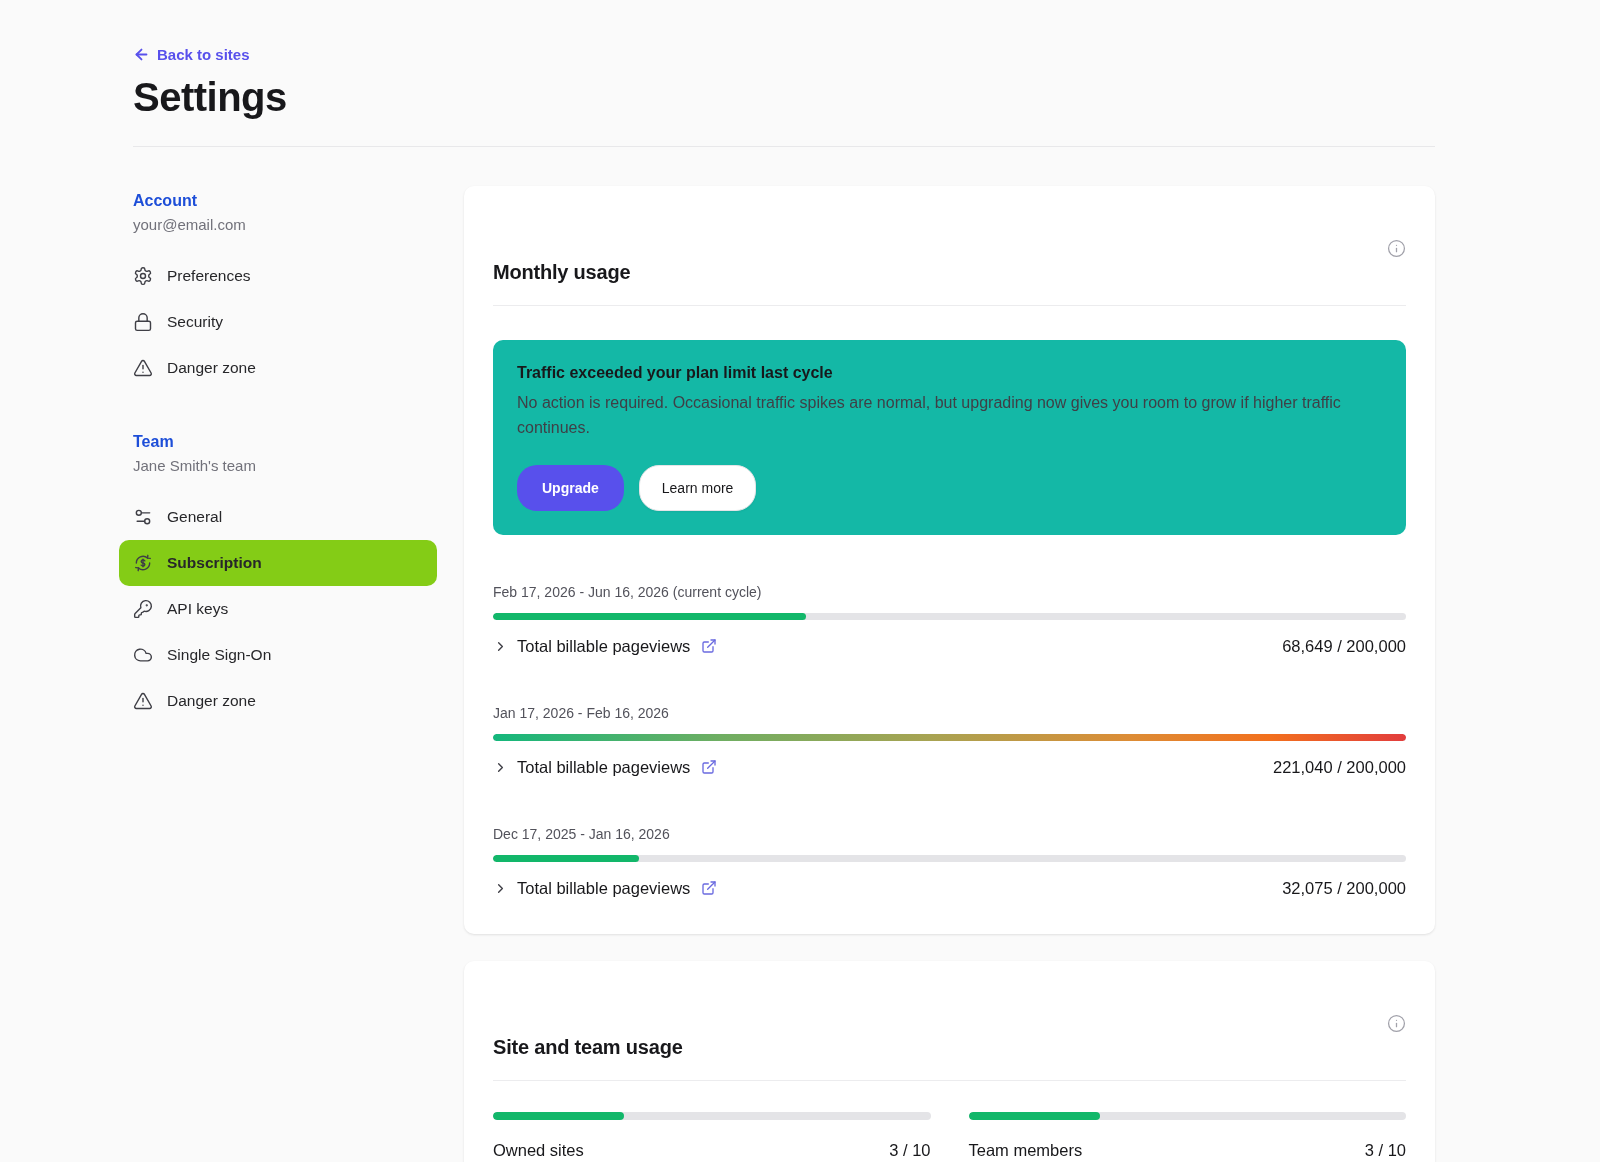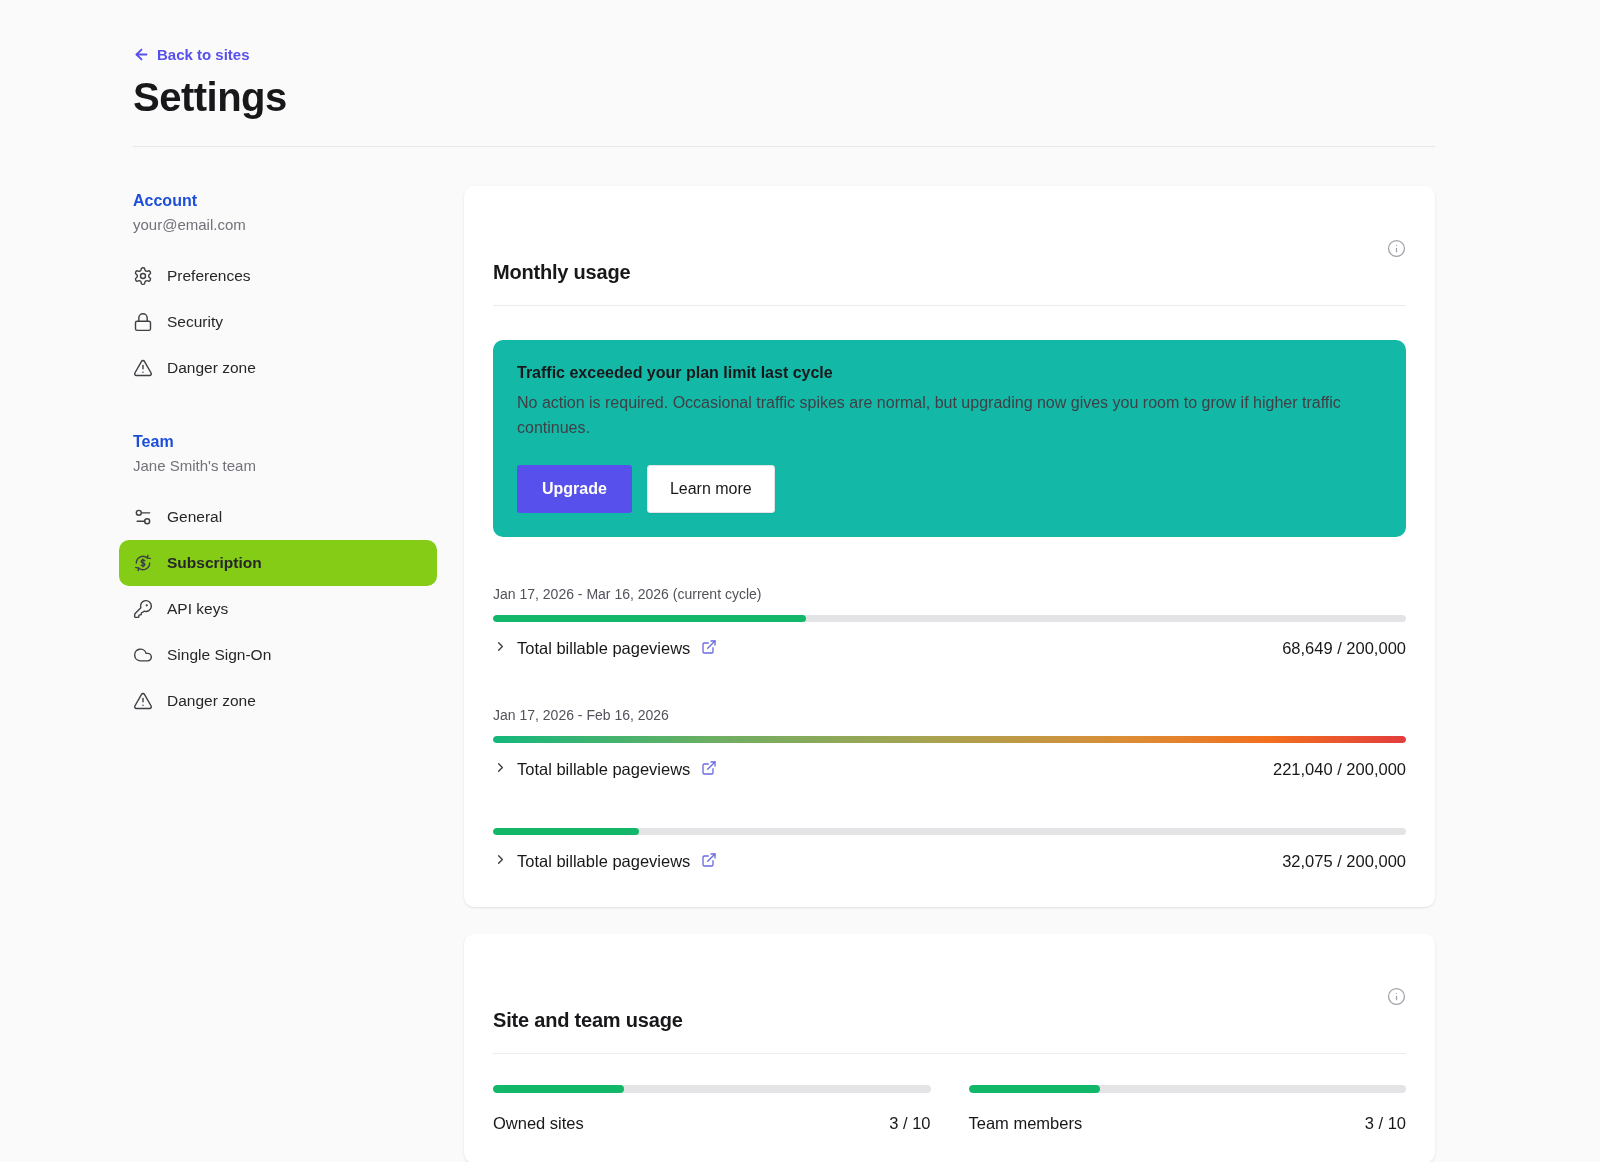--- a/index.html
+++ b/index.html
@@ -49,38 +49,38 @@
   .card-head { display: flex; align-items: center; justify-content: space-between; }
   .card-title { font-size: 20px; font-weight: 600; letter-spacing: -0.2px; margin-top: 48px; }
   .info-icon { color: #a1a1aa; display: flex; cursor: pointer; }
   .card-div { border: none; border-top: 1px solid #ececee; margin-top: 21px; }
 
   
   .notice { background: #14b8a6; border-radius: 10px; padding: 24px; margin-top: 34px; }
   .notice-title { font-size: 16px; font-weight: 600; color: #18181b; }
   .notice-body { font-size: 16px; color: #3f3f46; line-height: 1.55; margin-top: 9px; max-width: 880px; }
   .notice-actions { display: flex; gap: 15px; margin-top: 24px; }
-  .btn { font-family: inherit; font-size: 16px; border-radius: 3px; cursor: pointer; }
+  .btn { font-family: inherit; font-size: 14px; border-radius: 20px; cursor: pointer; }
   .btn-primary { background: #5850ec; color: #fff; border: none; padding: 14px 25px; font-weight: 600; }
   .btn-secondary {
     background: #fff; color: #18181b; border: 1px solid #e4e4e7;
     padding: 14px 22px; font-weight: 500; box-shadow: 0 1px 2px rgba(0,0,0,0.05);
   }
 
   
   .cycle { margin-top: 49px; }
   .cycle-label { font-size: 14px; color: #52525b; }
   .track { background: #e4e4e7; border-radius: 5px; height: 7px; margin-top: 13px; overflow: hidden; }
   .fill { background: #12b76a; height: 100%; border-radius: 5px; }
   .fill.over {
     background: linear-gradient(90deg, #14b77c 0%, #6fae62 25%, #a8a352 48%,
                 #dd8c35 70%, #f2701d 85%, #e23d3d 100%);
   }
   .cycle-row { display: flex; align-items: center; justify-content: space-between; margin-top: 17px; }
-  .row-left { display: flex; align-items: flex-start; gap: 9px; cursor: pointer; }
+  .row-left { display: flex; align-items: center; gap: 9px; cursor: pointer; }
   .chevron { color: #3f3f46; display: flex; }
   .metric-label { font-size: 16.5px; color: #18181b; }
   .ext-icon { color: #6a6ae0; display: flex; cursor: pointer; margin-left: 2px; }
   .row-value { font-size: 16.5px; color: #18181b; }
 
   
   .meters { display: flex; gap: 38px; margin-top: 31px; }
   .meter { flex: 1; }
   .meter .track { height: 8px; margin-top: 0; }
   .meter-row { display: flex; justify-content: space-between; align-items: center; margin-top: 21px; }
@@ -221,21 +221,21 @@
         <div class="notice">
           <div class="notice-title">Traffic exceeded your plan limit last cycle</div>
           <div class="notice-body">No action is required. Occasional traffic spikes are normal, but upgrading now gives you room to grow if higher traffic continues.</div>
           <div class="notice-actions">
             <button class="btn btn-primary">Upgrade</button>
             <button class="btn btn-secondary">Learn more</button>
           </div>
         </div>
 
         <div class="cycle">
-          <div class="cycle-label">Jan 17, 2026 - Mar 16, 2026 (current cycle)</div>
+          <div class="cycle-label">Feb 17, 2026 - Jun 16, 2026 (current cycle)</div>
           <div class="track">
             <div class="fill" style="width: 34.3%;"></div>
           </div>
           <div class="cycle-row">
             <div class="row-left">
               <span class="chevron">
                 <svg width="15" height="15" viewBox="0 0 24 24" fill="none" stroke="currentColor" stroke-width="2.2" stroke-linecap="round" stroke-linejoin="round">
                     <path d="m9 18 6-6-6-6"></path>
                   </svg>
               </span>
@@ -271,20 +271,21 @@
                     <path d="M10 14 21 3"></path>
                     <path d="M18 13v6a2 2 0 0 1-2 2H5a2 2 0 0 1-2-2V8a2 2 0 0 1 2-2h6"></path>
                   </svg>
               </span>
             </div>
             <div class="row-value">221,040 / 200,000</div>
           </div>
         </div>
 
         <div class="cycle">
+          <div class="cycle-label">Dec 17, 2025 - Jan 16, 2026</div>
           <div class="track">
             <div class="fill" style="width: 16%;"></div>
           </div>
           <div class="cycle-row">
             <div class="row-left">
               <span class="chevron">
                 <svg width="15" height="15" viewBox="0 0 24 24" fill="none" stroke="currentColor" stroke-width="2.2" stroke-linecap="round" stroke-linejoin="round">
                     <path d="m9 18 6-6-6-6"></path>
                   </svg>
               </span>

